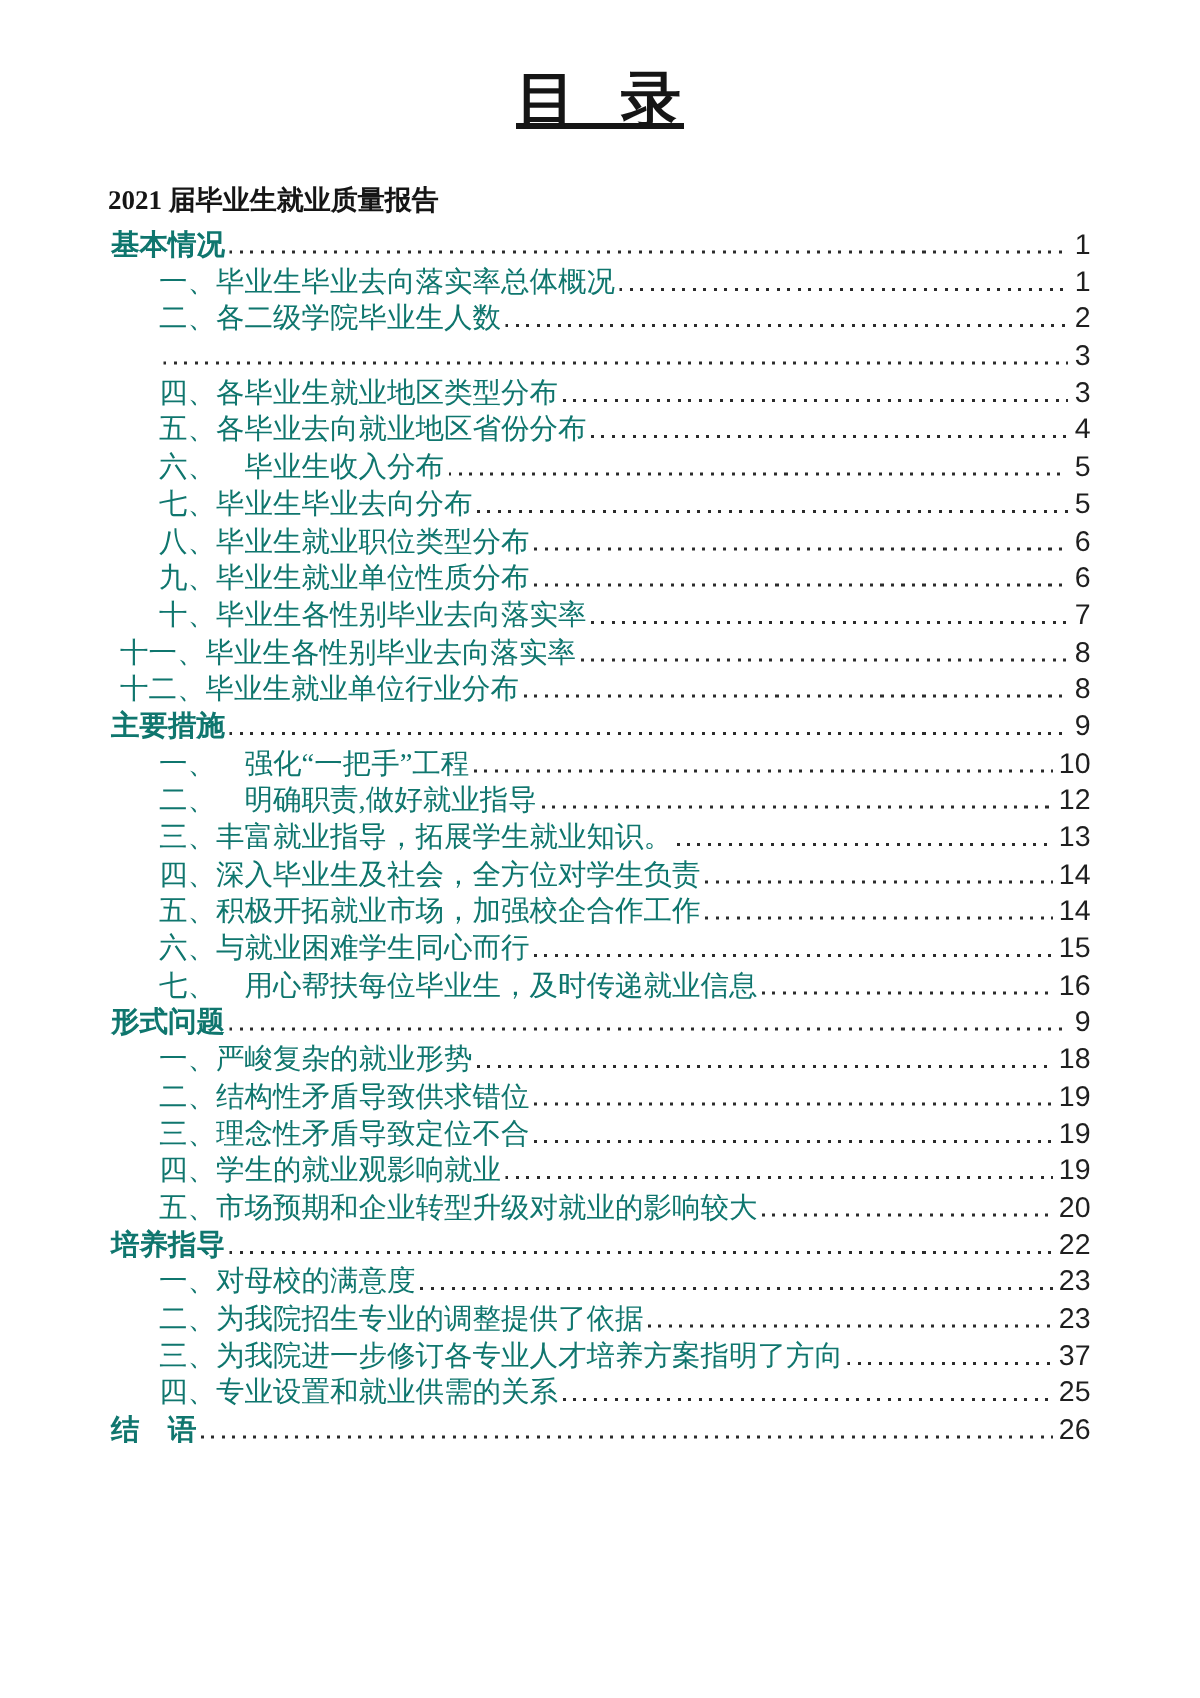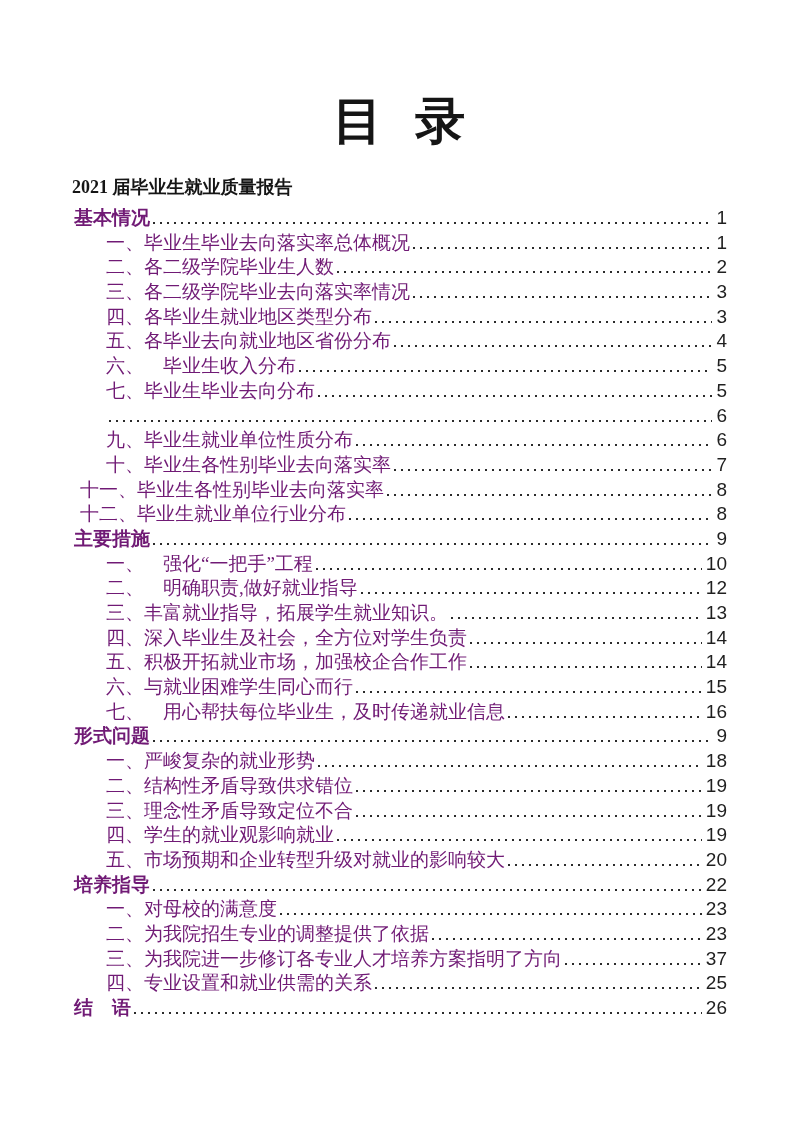--- a/index.html
+++ b/index.html
@@ -10,28 +10,29 @@
     color: #1a1a1a;
     overflow: hidden;
   }
   .page {
     position: relative;
     width: 800px; height: 1132px;
     background: #ffffff;
     box-sizing: border-box;
   }
   .doc-title {
-    margin-top: 92px;
+    margin-top: 38px;
     text-align: center;
-    font-size: 50px;
+    font-size: 40px;
     line-height: 58px;
     font-weight: 700;
     letter-spacing: 2px;
     word-spacing: 16px;
     color: #151515;
+    text-decoration: underline;
   }
   .report-title {
     margin-top: 22px;
     padding-left: 72px;
     font-size: 18px;
     line-height: 30px;
     font-weight: 700;
     color: #151515;
   }
   .toc-list {
@@ -43,21 +44,21 @@
     display: flex;
     align-items: baseline;
     height: 24.7px;
     line-height: 24.7px;
     font-size: 19px;
     white-space: nowrap;
   }
   .toc-row.section .entry-text { font-weight: 700; }
   .toc-row.item { padding-left: 32px; }
   .toc-row.item.outdent { padding-left: 6px; }
-  .entry-text { flex: 0 0 auto; color: #701a75; }
+  .entry-text { flex: 0 0 auto; color: #0f766e; }
   .leader {
     flex: 1 1 auto;
     height: 2px;
     margin: 0 4px 0 3px;
     background: repeating-linear-gradient(to right, #2b2b2b 0 2px, transparent 2px 7px);
   }
   .pagenum {
     flex: 0 0 auto;
     font-family: "Liberation Sans", "DejaVu Sans", sans-serif;
     font-size: 19px;
@@ -80,21 +81,20 @@
         <span class="entry-text">一、毕业生毕业去向落实率总体概况</span>
         <span class="leader"></span>
         <span class="pagenum">1</span>
       </div>
       <div class="toc-row item">
         <span class="entry-text">二、各二级学院毕业生人数</span>
         <span class="leader"></span>
         <span class="pagenum">2</span>
       </div>
       <div class="toc-row item">
-        <span class="entry-text">三、各二级学院毕业去向落实率情况</span>
         <span class="leader"></span>
         <span class="pagenum">3</span>
       </div>
       <div class="toc-row item">
         <span class="entry-text">四、各毕业生就业地区类型分布</span>
         <span class="leader"></span>
         <span class="pagenum">3</span>
       </div>
       <div class="toc-row item">
         <span class="entry-text">五、各毕业去向就业地区省份分布</span>
@@ -105,20 +105,21 @@
         <span class="entry-text">六、　毕业生收入分布</span>
         <span class="leader"></span>
         <span class="pagenum">5</span>
       </div>
       <div class="toc-row item">
         <span class="entry-text">七、毕业生毕业去向分布</span>
         <span class="leader"></span>
         <span class="pagenum">5</span>
       </div>
       <div class="toc-row item">
+        <span class="entry-text">八、毕业生就业职位类型分布</span>
         <span class="leader"></span>
         <span class="pagenum">6</span>
       </div>
       <div class="toc-row item">
         <span class="entry-text">九、毕业生就业单位性质分布</span>
         <span class="leader"></span>
         <span class="pagenum">6</span>
       </div>
       <div class="toc-row item">
         <span class="entry-text">十、毕业生各性别毕业去向落实率</span>

